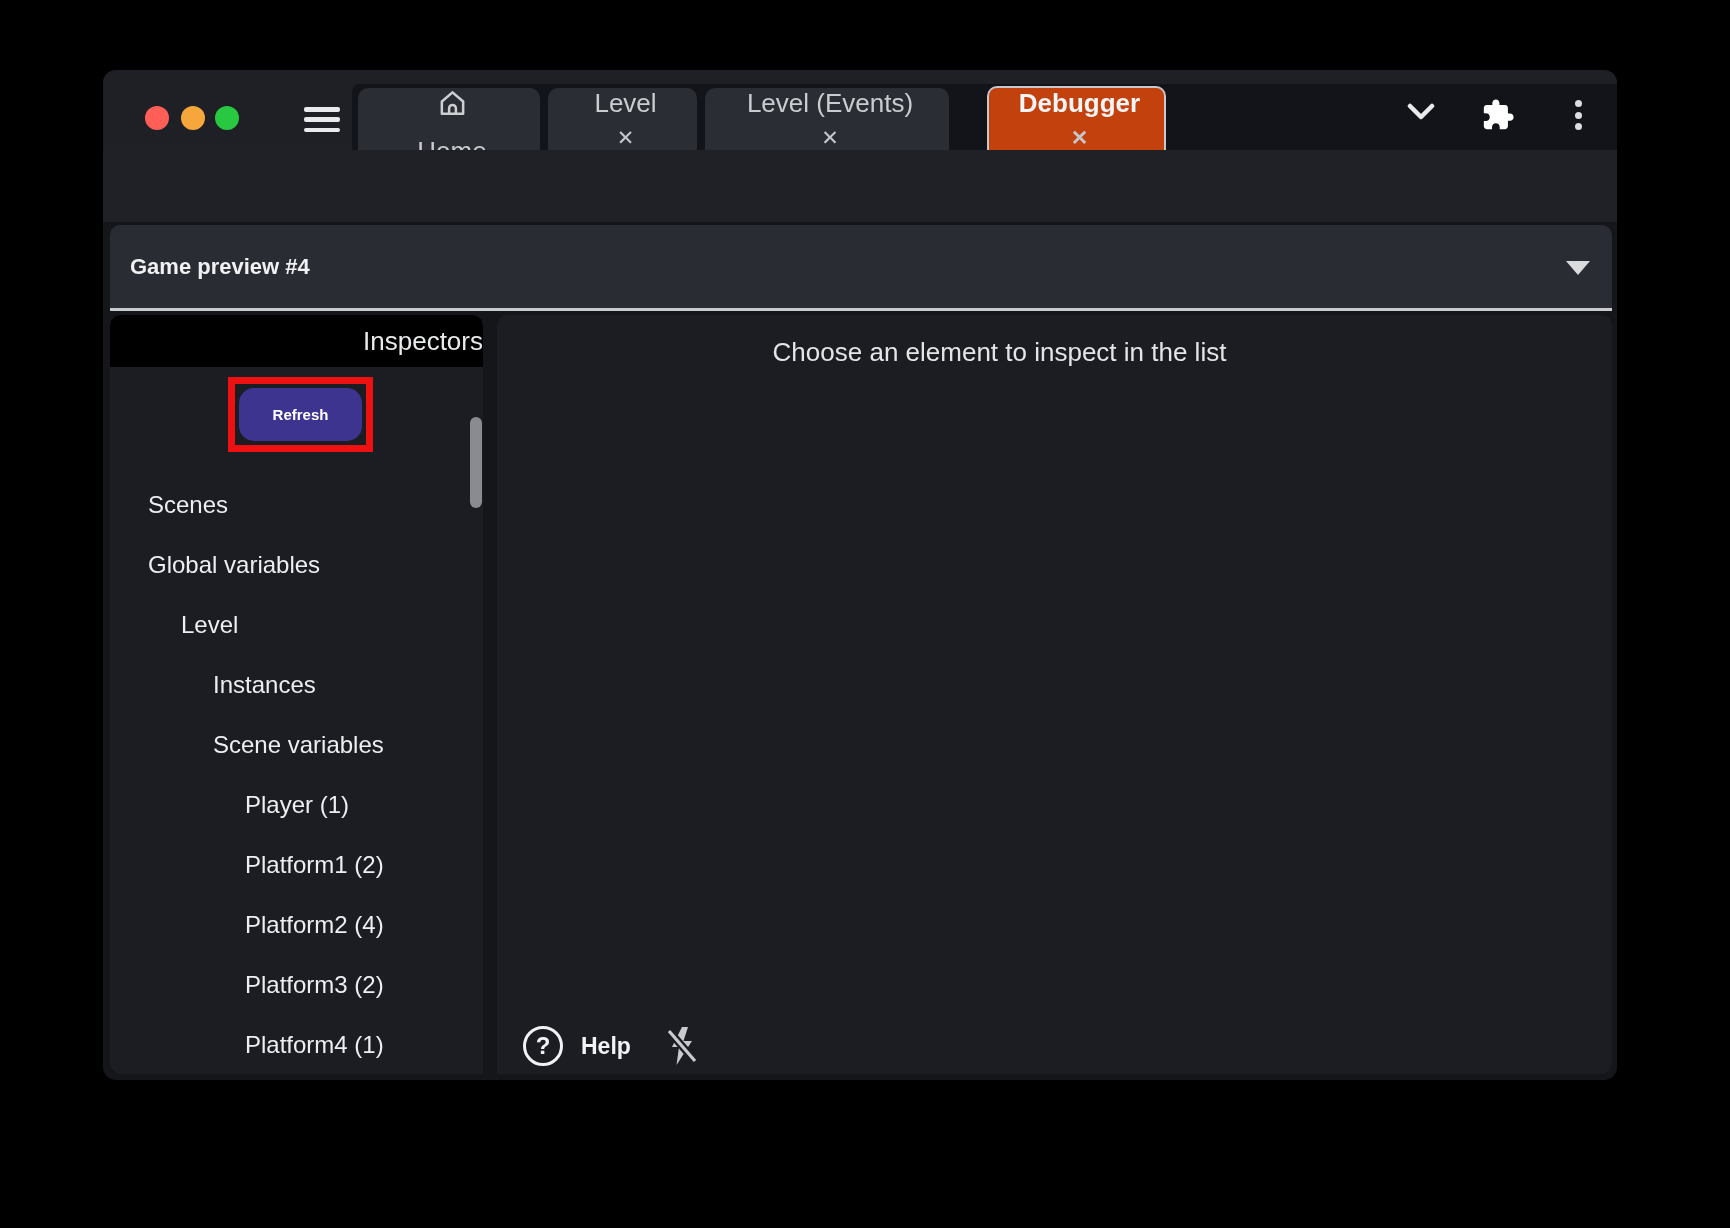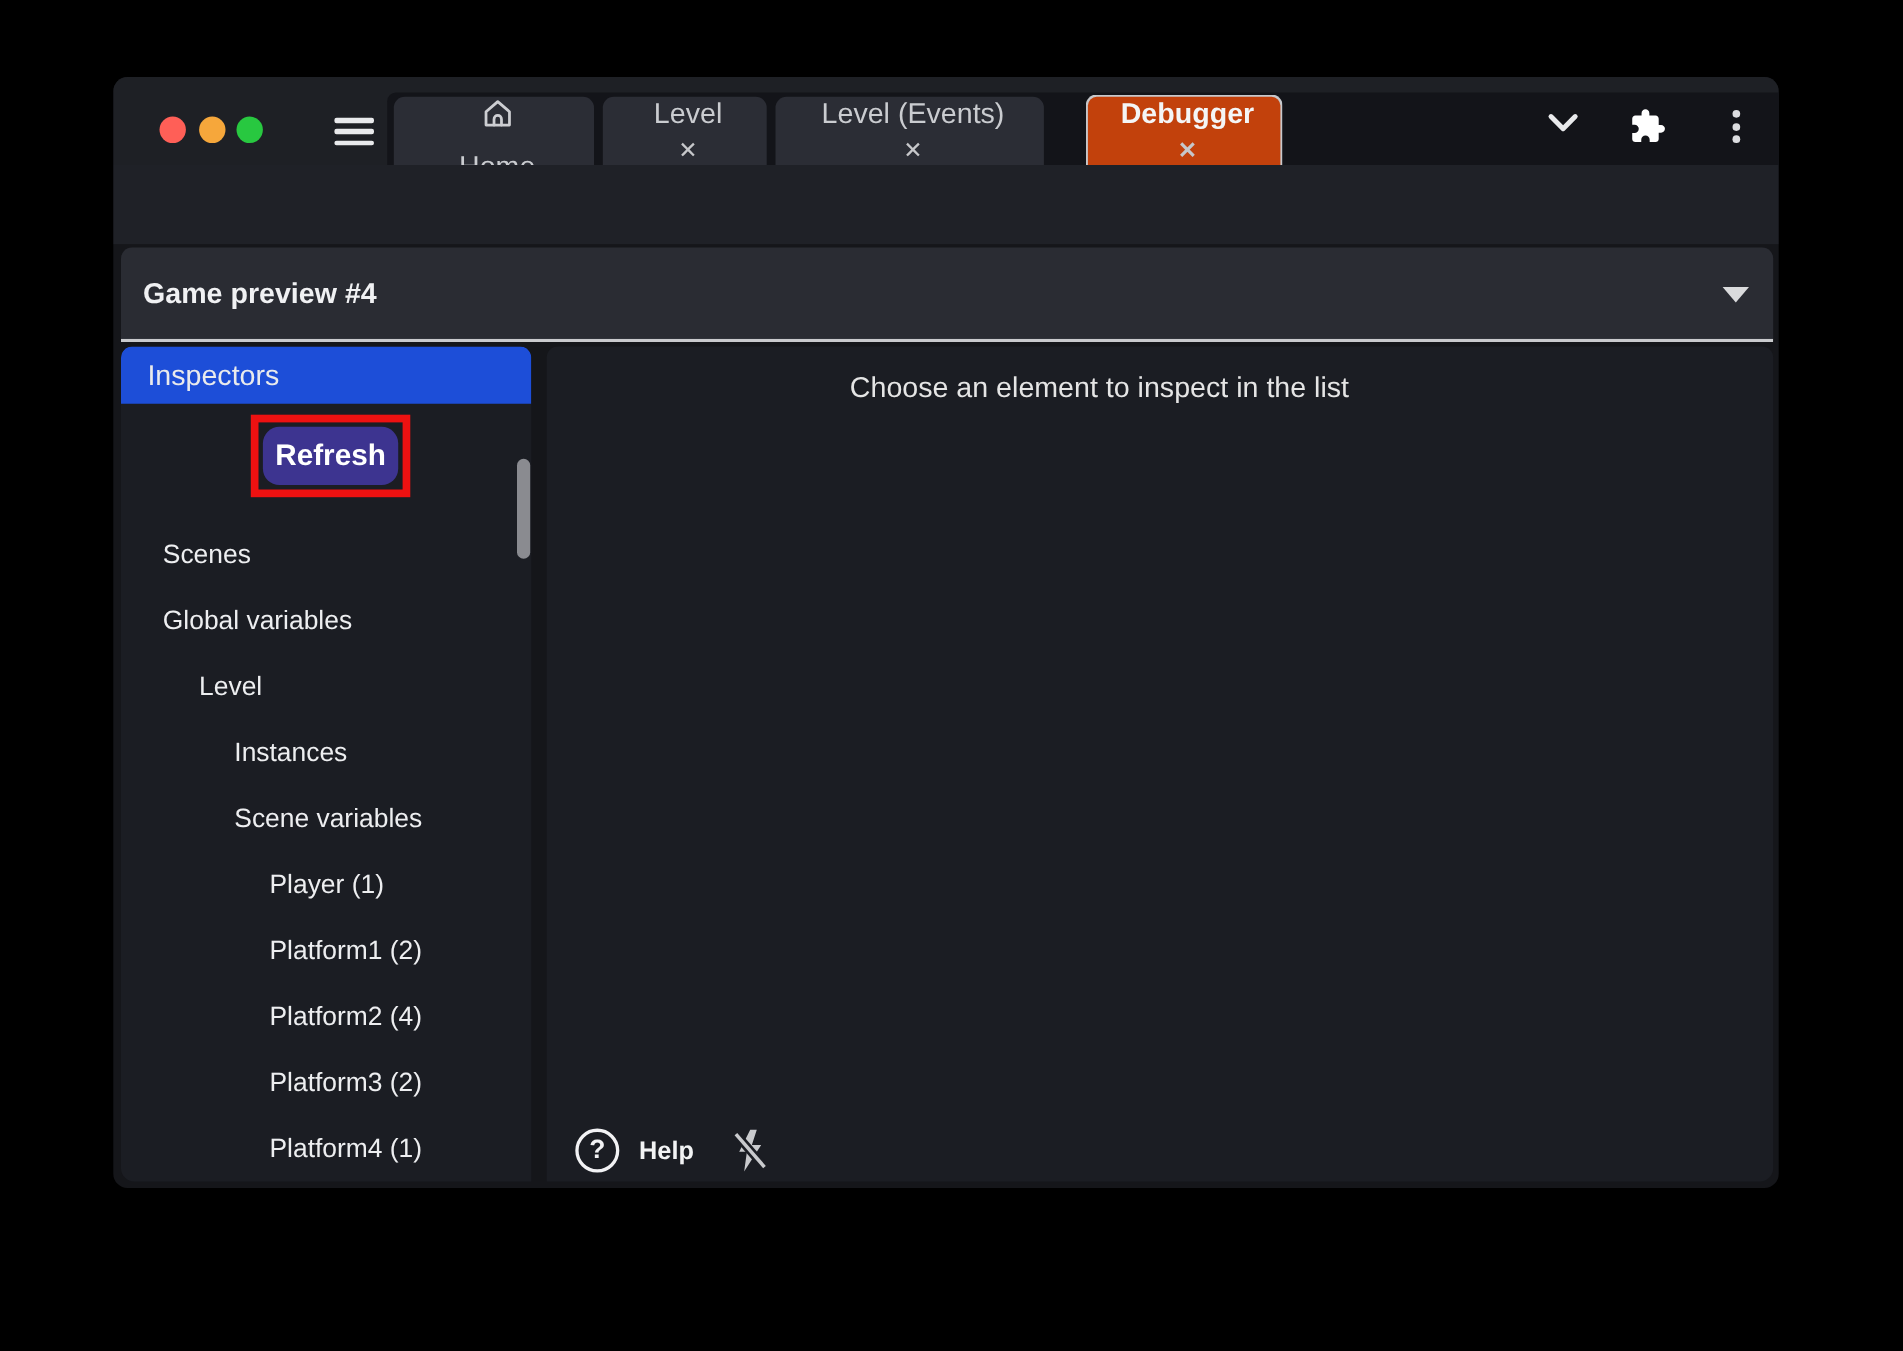--- a/index.html
+++ b/index.html
@@ -51,36 +51,36 @@
                border:2px solid #94959b; border-radius:16px; background:transparent;
                display:flex; align-items:center; justify-content:center; gap:24px; cursor:pointer; }
   .pause-bars { display:flex; gap:9px; }
   .pause-bars i { width:5px; height:24px; background:#cfc9f0; border-radius:2px; }
   .pause-label { color:#f3f3f6; font-size:23px; font-weight:700; letter-spacing:.3px; }
 
   
   .preview-row { position:absolute; left:7px; top:155px; width:1502px; height:86px;
                  background:#2a2c33; border-bottom:3px solid #c9cacd;
                  border-radius:10px 10px 0 0; display:flex; align-items:center; }
-  .preview-title { margin-left:20px; color:#f0f1f3; font-size:26px; font-weight:600; }
+  .preview-title { margin-left:20px; color:#f0f1f3; font-size:22px; font-weight:600; }
   .preview-caret { position:absolute; right:22px; top:36px; width:0; height:0;
                    border-left:12px solid transparent; border-right:12px solid transparent;
                    border-top:14px solid #dadbdd; cursor:pointer; }
 
   
   .sidebar { position:absolute; left:7px; top:245px; width:373px; height:759px;
              background:#1b1d23; border-radius:10px 10px 0 12px; overflow:hidden; }
-  .sidebar-header { height:52px; background:#1d4ed8; border-radius:10px 10px 0 0;
-                    display:flex; align-items:center; }
+  .sidebar-header { height:52px; background:#000000; border-radius:10px 10px 0 0;
+                    display:flex; align-items:center;justify-content:flex-end; }
   .sidebar-header span { margin-left:24px; color:#e9eaec; font-size:26px; font-weight:500; }
 
   .refresh-highlight { position:absolute; left:118px; top:62px; width:145px; height:75px;
                        border:7px solid #ee1111; display:flex; align-items:center; justify-content:center; }
   .refresh-btn { width:123px; height:53px; background:#3d3490; border:none; border-radius:15px;
-                 color:#fff; font-size:27px; font-weight:700; font-family:inherit; cursor:pointer; }
+                 color:#fff; font-size:15px; font-weight:700; font-family:inherit; cursor:pointer; }
 
   .side-scrollbar { position:absolute; left:360px; top:102px; width:12px; height:91px;
                     background:#8a8b90; border-radius:6px; cursor:grab; }
 
   .side-list { position:absolute; left:0; top:160px; width:100%; }
   .side-item { height:60px; display:flex; align-items:center;
                color:#edeef0; font-size:24px; font-weight:500; cursor:pointer; white-space:nowrap; }
 
   .main { position:absolute; left:394px; top:245px; width:1115px; height:759px;
           background:#1b1d23; border-radius:10px 10px 12px 0; }

